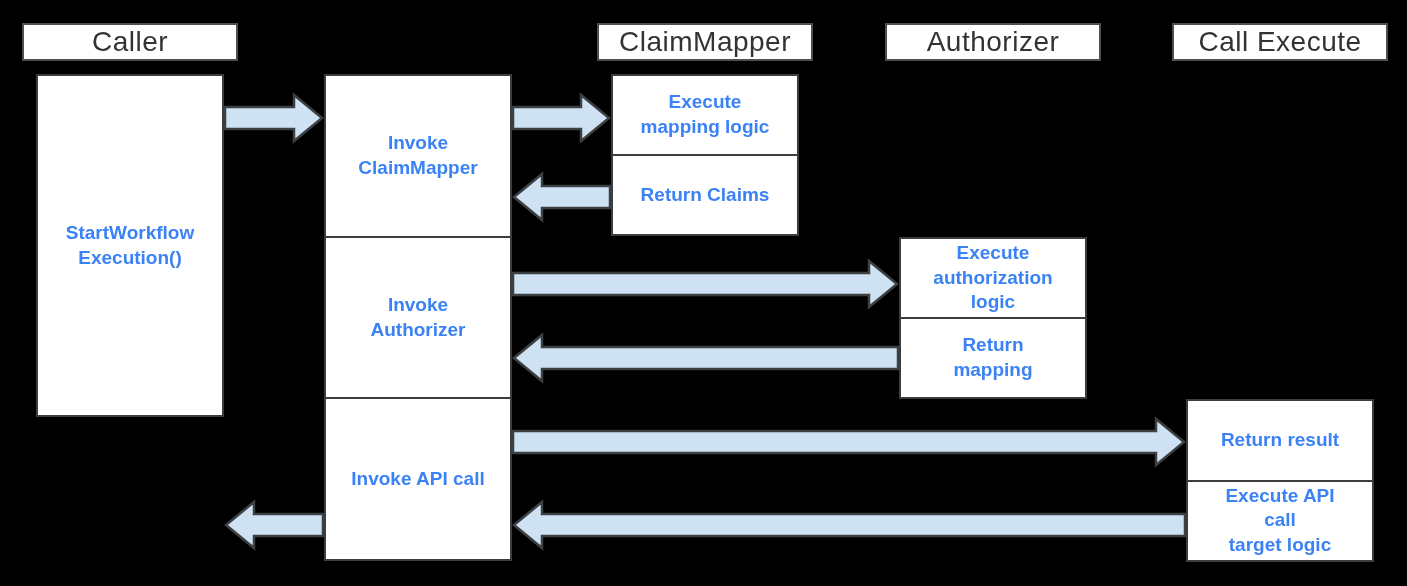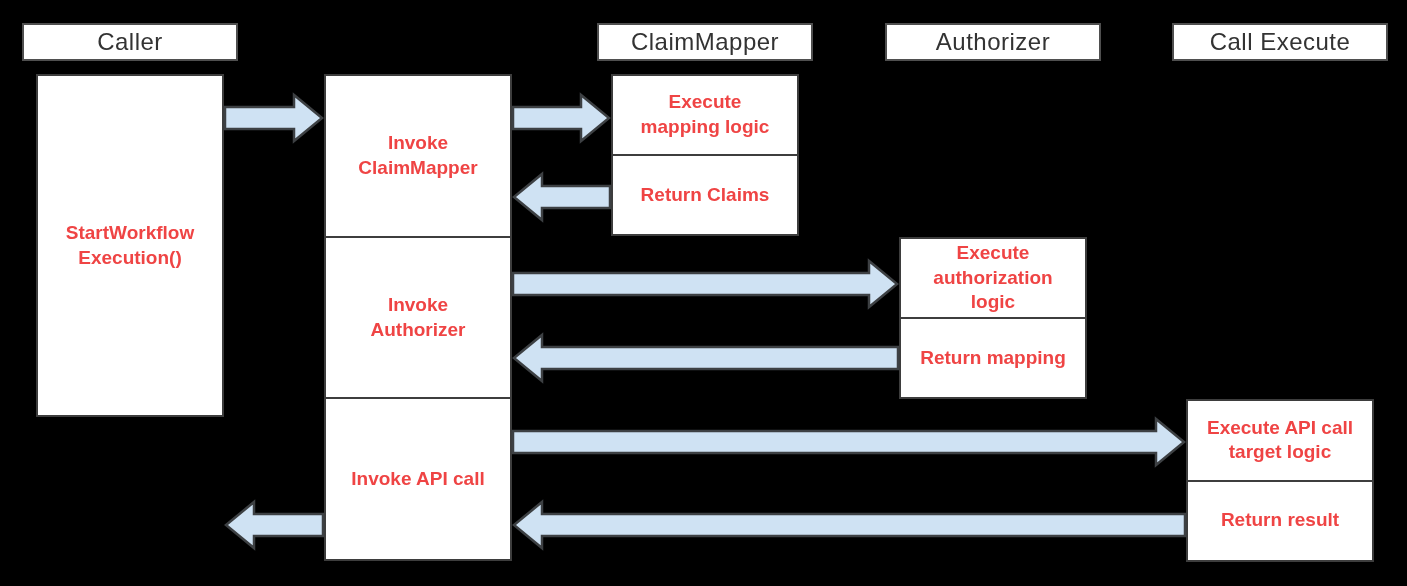--- a/index.html
+++ b/index.html
@@ -15,21 +15,21 @@
     position: absolute;
     top: 23px;
     height: 38px;
     width: 216px;
     background: #ffffff;
     border: 2px solid #4f4f4f;
     box-sizing: border-box;
     display: flex;
     align-items: center;
     justify-content: center;
-    font-size: 24px;
+    font-size: 28px;
     color: #333333;
     letter-spacing: 0.5px;
   }
   .body-box {
     position: absolute;
     width: 188px;
     background: #ffffff;
     border: 2px solid #3d3d3d;
     box-sizing: border-box;
     display: flex;
@@ -37,23 +37,23 @@
   }
   .section {
     flex: 1;
     display: flex;
     align-items: center;
     justify-content: center;
     text-align: center;
     font-weight: bold;
     font-size: 19px;
     line-height: 1.3;
-    color: #ef4444;
+    color: #3b82f6;
     white-space: pre-line;
-    padding: 2px 8px;
+    padding: 2px 21px;
   }
   .section + .section { border-top: 2px solid #3d3d3d; }
   .arrow { position: absolute; overflow: visible; display: block; }
   .arrow polygon { fill: #cfe2f3; stroke: #3d4043; stroke-width: 2.5; }
 </style>
 </head>
 <body>
 
 <div class="canvas">
 
@@ -90,23 +90,23 @@
   </div>
 
   <div class="body-box" style="left:899px; top:237px; height:162px">
     <div class="section">Execute
 authorization
 logic</div>
     <div class="section">Return mapping</div>
   </div>
 
   <div class="body-box" style="left:1186px; top:399px; height:163px">
+    <div class="section">Return result</div>
     <div class="section">Execute API call
 target logic</div>
-    <div class="section">Return result</div>
   </div>
 
   <svg class="arrow" style="left:224px; top:93px" width="100" height="50">
     <polygon points="1,14 70,14 70,2 98,25 70,48 70,36 1,36"></polygon>
   </svg>
   <svg class="arrow" style="left:512px; top:93px" width="99" height="50">
     <polygon points="1,14 69,14 69,2 97,25 69,48 69,36 1,36"></polygon>
   </svg>
   <svg class="arrow" style="left:512px; top:172px" width="99" height="50">
     <polygon points="98,14 30,14 30,2 2,25 30,48 30,36 98,36"></polygon>

